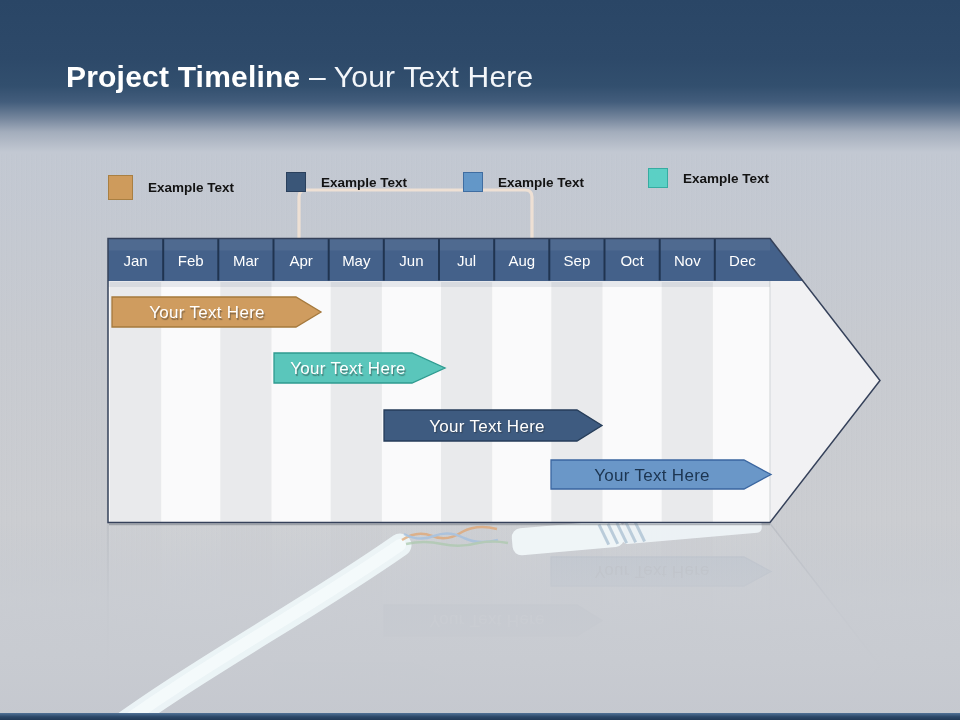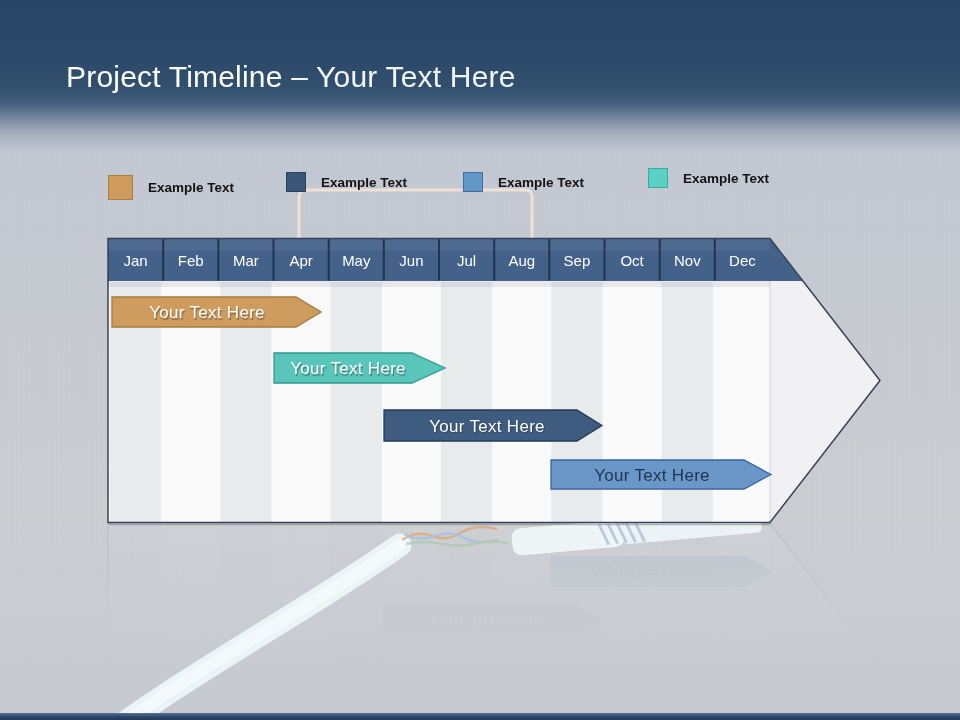--- a/index.html
+++ b/index.html
@@ -6,21 +6,21 @@
   .slide{position:relative;width:960px;height:720px;overflow:hidden;
          font-family:"Liberation Sans",sans-serif;
          background:linear-gradient(180deg,#C2C8D2 150px,#C7CAD0 340px,#CBCDD1 520px,#C3C7CD 660px,#BCC1C9 706px,#B7BCC5 713px);}
   .texture{position:absolute;inset:0;z-index:0;opacity:.5;
          background:repeating-linear-gradient(90deg,rgba(255,255,255,.05) 0 1px,rgba(40,50,70,.02) 1px 2px,rgba(0,0,0,0) 2px 5px);}
   .header-band{position:absolute;left:0;top:0;width:100%;height:154px;z-index:1;
          background:linear-gradient(180deg,#2A4666 0px,#2D4969 58px,#324F6E 86px,#435D7C 102px,#74859C 118px,#A3ADBC 132px,#C2C8D2 152px);}
   .footer-band{position:absolute;left:0;bottom:0;width:100%;height:7px;z-index:6;
          background:linear-gradient(180deg,#527397 0%,#2B4767 55%,#223A57 100%);}
   .title{position:absolute;left:66px;top:60px;z-index:6;font-size:30px;line-height:34px;color:#FFFFFF;white-space:nowrap;letter-spacing:.2px;}
-  .title .primary{font-weight:400;}
+  .title .primary{font-weight:700;}
   .title .secondary{font-weight:400;color:#F3F6FA;margin-top:48px;}
   .legend-item{position:absolute;display:flex;align-items:center;gap:15px;z-index:6;}
   .legend-swatch{width:20px;height:20px;border:1px solid rgba(0,0,0,.25);box-sizing:border-box;}
   .legend-item.first .legend-swatch{width:25px;height:25px;}
   .legend-label{font-size:13.5px;font-weight:700;color:#131313;}
   .sw1{background:#CE9B5C;border-color:#A97F42;}
   .sw2{background:#3A5678;border-color:#2A405C;}
   .sw3{background:#6397C8;border-color:#3F6DA1;}
   .sw4{background:#5BD0C5;border-color:#36ACA1;}
   .li1{left:108px;top:175px;}

